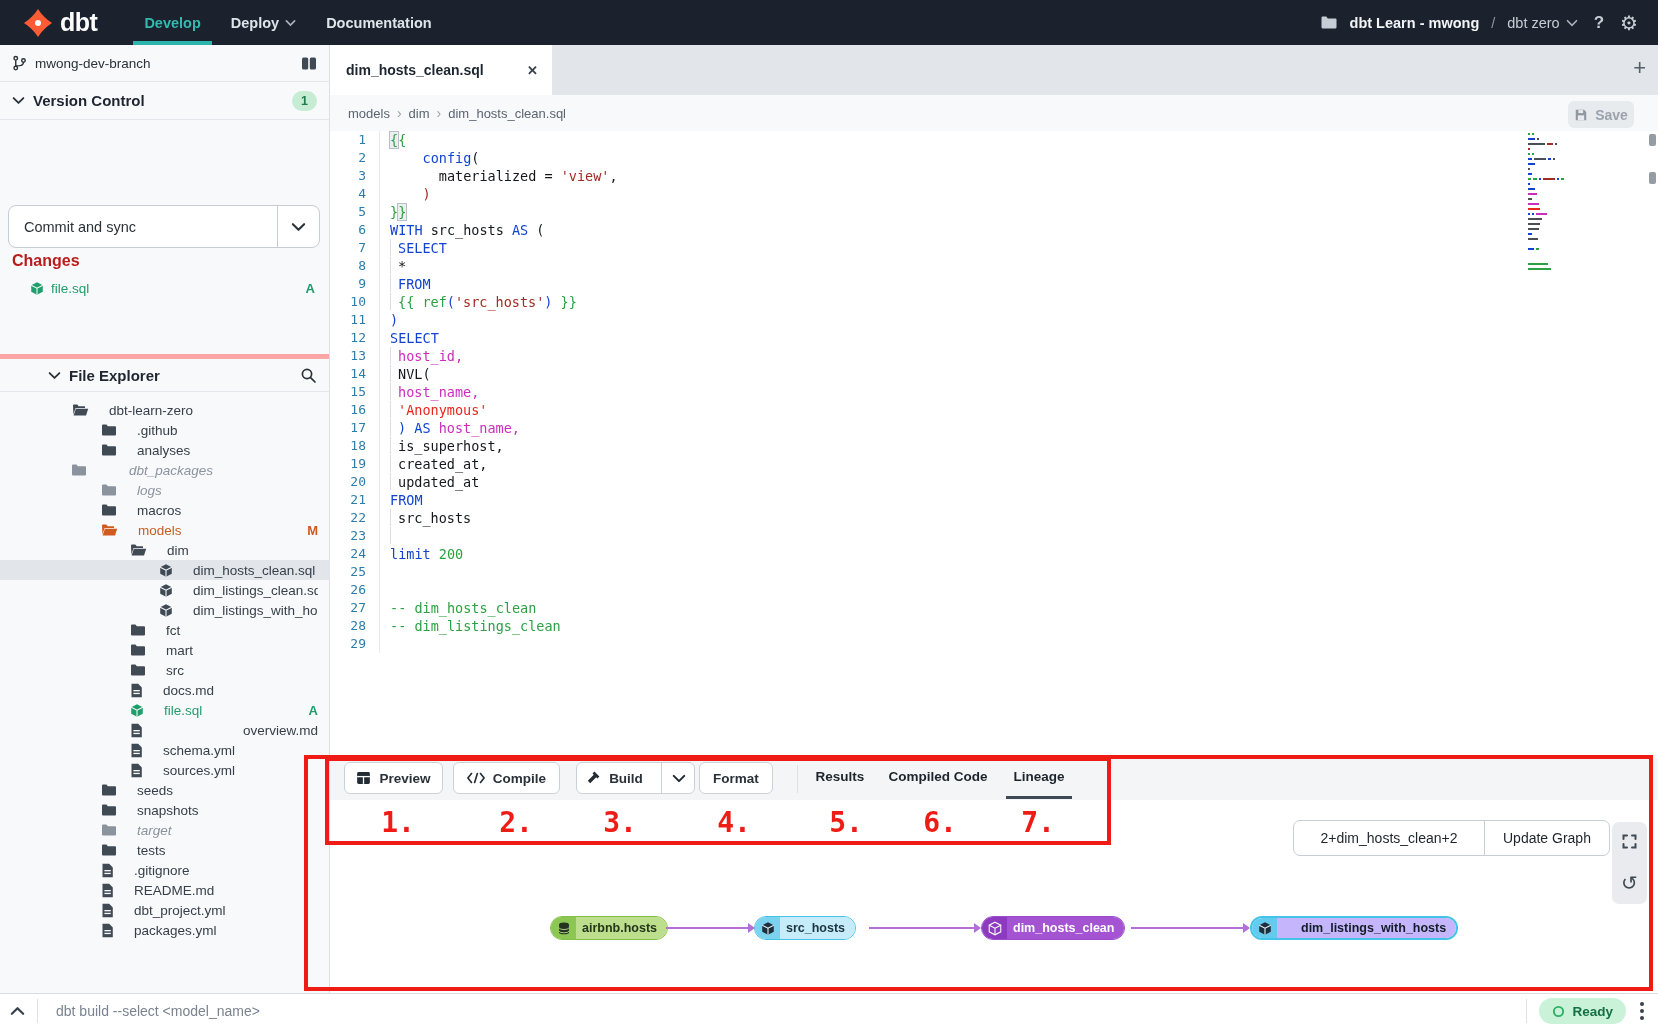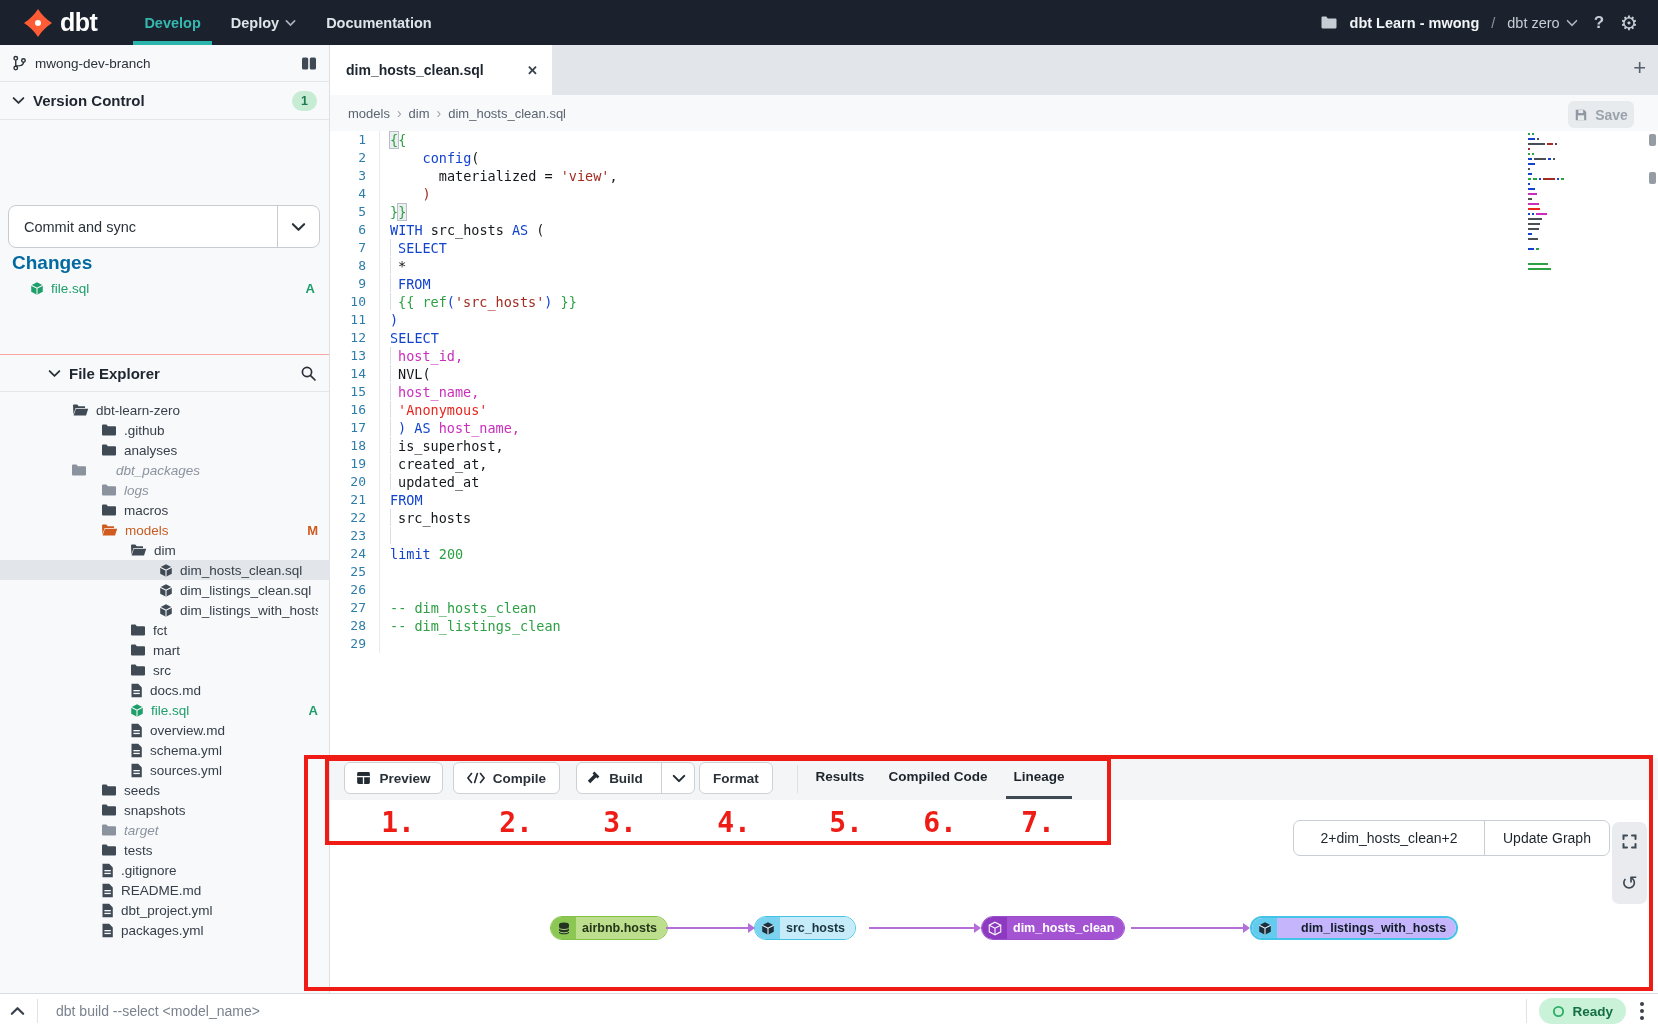--- a/index.html
+++ b/index.html
@@ -36,32 +36,32 @@
                 border-bottom:1px solid #e3e6ea; }
   .sec-title { font-weight:700; font-size:15px; color:#1f2630; margin-left:8px; flex:1; }
   .vc-badge { background:#c6ecd4; color:#1f7a4d; font-size:12.5px; font-weight:700;
               border-radius:11px; padding:3px 9px; }
   .commit-btn { position:absolute; left:8px; top:85px; width:312px; height:43px;
                 background:#fff; border:1px solid #c7ccd3; border-radius:8px;
                 display:flex; align-items:center; font-size:14.5px; color:#2a3138; }
   .commit-btn .lbl { flex:1; padding-left:15px; }
   .commit-btn .chev { width:42px; align-self:stretch; border-left:1px solid #c7ccd3;
                 display:flex; align-items:center; justify-content:center; }
-  .changes-label { position:absolute; left:12px; top:132px; font-weight:700; font-size:19px; color:#0369a1; }
+  .changes-label { position:absolute; left:12px; top:132px; font-weight:700; font-size:16px; color:#b91c1c; }
   .changes-list { position:absolute; left:0; top:158px; width:100%; }
   .change-row { height:21px; display:flex; align-items:center; padding:0 14px 0 30px;
                 font-size:13.5px; color:#1e9e6a; }
   .change-row .grow { flex:1; margin-left:7px; }
   .badge-A { color:#1e9e6a; font-weight:700; font-size:13px; }
   .badge-M { color:#cf5b1e; font-weight:700; font-size:13px; }
   .fe-wrap { position:absolute; left:0; top:309px; width:100%; }
   .fe-tree { position:absolute; left:0; top:355px; width:330px; }
   .tree-row { height:20px; display:flex; align-items:center; font-size:13.5px;
               color:#37404a; padding-right:12px; }
-  .tree-row .grow { flex:1; margin-left:7px; white-space:nowrap; overflow:hidden; }
+  .tree-row .grow { flex:1; margin-left:20px; white-space:nowrap; overflow:hidden; }
   .tree-row.sel { background:#e2e5e9; }
   .tree-row.it .grow { font-style:italic; color:#8b939e; }
   .tree-row.orange .grow { color:#c65d21; }
   .tree-row.green .grow { color:#1e9e6a; }
 
   
   .tabbar { position:absolute; left:330px; top:45px; width:1328px; height:50px;
             background:#e2e5e9; display:flex; }
   .tab { width:222px; height:50px; background:#fff; display:flex; align-items:center;
          padding:0 14px 0 16px; font-size:14px; font-weight:700; color:#1d252e; gap:10px; }
@@ -251,21 +251,21 @@
               <path d="M1.4 4.2 L8 7.6 L14.6 4.2 M8 7.6 V15.2" fill="none" stroke="#f8f9fb" stroke-width="1.2"></path>
             </svg>
           </span>
           <span class="grow">file.sql</span>
           <span class="badge-A">A</span>
         </div>
       </div>
   </div>
 
   <div class="fe-wrap">
-    <div class="sec-header" style="border-top:1px solid #fca5a5;padding-left:48px;">
+    <div class="sec-header" style="border-top:5px solid #fca5a5;padding-left:48px;">
       <span class="icon">
         <svg width="13" height="9" viewBox="0 0 16 10">
             <polyline points="2,2 8,8 14,2" fill="none" stroke="#2a3138" stroke-width="2.2" stroke-linecap="round" stroke-linejoin="round"></polyline>
           </svg>
       </span>
       <span class="sec-title">File Explorer</span>
       <span class="icon">
         <svg width="17" height="17" viewBox="0 0 17 17">
             <circle cx="7" cy="7" r="4.6" fill="none" stroke="#2a3138" stroke-width="1.7"></circle>
             <line x1="10.6" y1="10.6" x2="15" y2="15" stroke="#2a3138" stroke-width="1.7" stroke-linecap="round"></line>
@@ -406,21 +406,21 @@
       <div class="tree-row green" style="padding-left: 130px;">
         <span class="icon">
           <svg width="14" height="15" viewBox="0 0 16 16">
             <path d="M8 0.8 L14.6 4.2 V11.8 L8 15.2 L1.4 11.8 V4.2 Z" fill="#1e9e6a" stroke="none" stroke-width="1.2"></path>
             <path d="M1.4 4.2 L8 7.6 L14.6 4.2 M8 7.6 V15.2" fill="none" stroke="#f8f9fb" stroke-width="1.2"></path>
           </svg>
         </span>
         <span class="grow">file.sql</span>
         <span class="badge-A">A</span>
       </div>
-      <div class="tree-row " style="padding-left: 130px;">
+      <div class="tree-row " style="padding-left: 130px; text-align: right;">
         <span class="icon">
           <svg width="13" height="15" viewBox="0 0 13 15">
             <path d="M1.5 0.8 H8.2 L11.8 4.4 V14.2 H1.5 Z" fill="#3f4a55"></path>
             <rect x="3.4" y="7" width="6.4" height="1.3" fill="#f8f9fb"></rect>
             <rect x="3.4" y="9.8" width="6.4" height="1.3" fill="#f8f9fb"></rect>
           </svg>
         </span>
         <span class="grow">overview.md</span>
       </div>
       <div class="tree-row " style="padding-left: 130px;">

